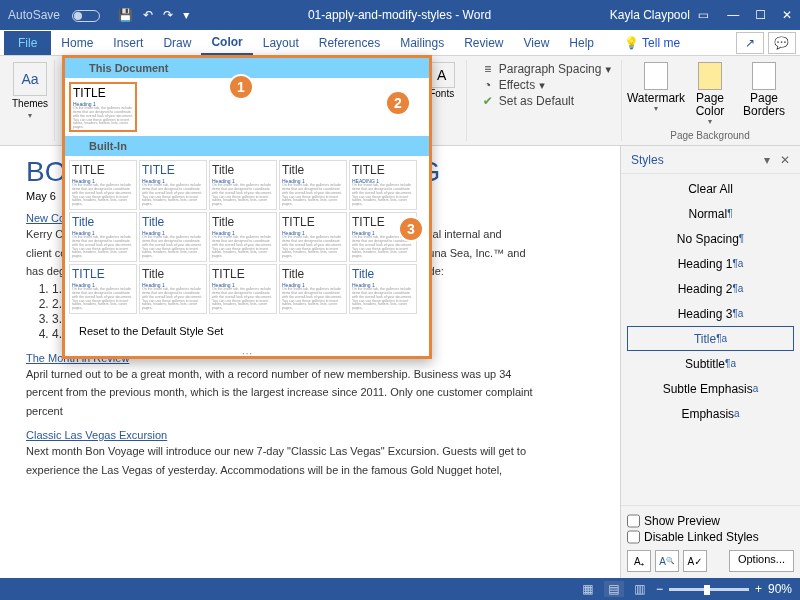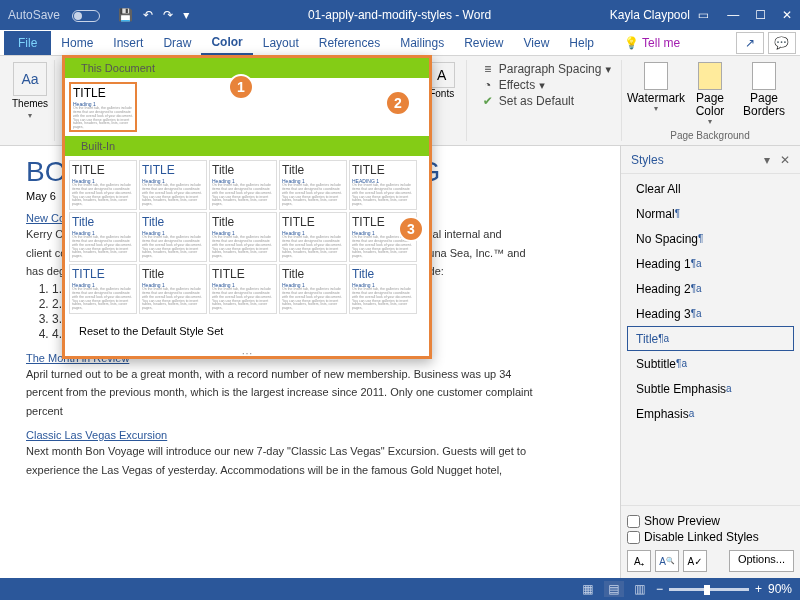--- a/index.html
+++ b/index.html
@@ -10,21 +10,21 @@
 .titlebar .toggle::after{content:"";position:absolute;width:8px;height:8px;border-radius:50%;background:#c8d4e8;top:1px;left:1px}
 .titlebar .qat{display:flex;gap:10px;margin-left:10px}
 .titlebar .docname{flex:1;text-align:center;font-size:12px}
 .titlebar .username{font-size:12px}
 .titlebar .winbtns{display:flex;gap:16px;font-size:14px}
 .titlebar .winbtns span{cursor:pointer}
 .tabs{height:26px;background:#fff;display:flex;align-items:center;padding:0 4px;border-bottom:1px solid #d4d4d4}
 .tab{padding:4px 10px;color:#2b579a;cursor:pointer;font-size:12px}
 .tab.file{background:#2b579a;color:#7dd3fc;padding:5px 14px}
 .tab.active{border-bottom:2px solid #2b579a;font-weight:600}
-.tab.tellme{color:#a21caf;margin-left:10px}
+.tab.tellme{color:#1d4ed8;margin-left:10px}
 .tabs .right{margin-left:auto;display:flex;gap:4px}
 .rtbn{width:28px;height:22px;border:1px solid #c4c4c4;display:flex;align-items:center;justify-content:center;color:#2b579a}
 .ribbon{height:90px;background:#f3f3f3;border-bottom:1px solid #d4d4d4;display:flex;padding:4px 6px;gap:4px;position:relative}
 .rgroup{display:flex;flex-direction:column;padding:0 4px;border-right:1px solid #e1e1e1}
 .rgroup:last-child{border-right:none}
 .rgroup .glabel{font-size:10px;color:#666;text-align:center;margin-top:auto}
 .themes{display:flex;flex-direction:column;align-items:center;gap:2px;padding:2px}
 .themes .thicon{width:34px;height:34px;border:1px solid #ccc;display:flex;align-items:center;justify-content:center;font-size:10px;position:relative}
 .themes .thicon::before{content:"Aa";color:#2b579a;font-size:14px}
 .stylegallery{display:flex;gap:2px;position:relative}
@@ -48,35 +48,35 @@
 .doc h1{font-size:28px;font-weight:300;color:#2b579a;font-family:"Segoe UI Light",Arial}
 .doc .date{font-size:11px;margin:2px 0 8px}
 .doc .lnk{color:#2b579a;text-decoration:underline;font-size:11px;margin-top:10px;display:block}
 .doc p{font-size:11px;color:#333;line-height:1.5;margin:2px 0}
 .doc ol{margin-left:26px;font-size:11px;color:#333}
 .doc ol li{height:15px}
 .stylespane{position:absolute;right:0;top:146px;width:180px;bottom:22px;background:#f3f3f3;border-left:1px solid #d4d4d4;display:flex;flex-direction:column}
 .sphdr{height:28px;display:flex;align-items:center;padding:0 10px;font-size:13px;color:#2b579a;border-bottom:1px solid #e1e1e1}
 .sphdr .spx{margin-left:auto;color:#666;display:flex;gap:10px}
 .splist{flex:1;padding:2px 6px;overflow:auto}
-.spitem{height:25px;display:flex;align-items:center;padding:0 8px;font-size:11px;justify-content:flex-start;cursor:pointer;border:1px solid transparent}
+.spitem{height:25px;display:flex;align-items:center;padding:0 8px;font-size:11px;justify-content:center;cursor:pointer;border:1px solid transparent}
 .spitem.sel{border:1px solid #2b579a;color:#2b579a}
 .spitem .mk{font-size:10px;color:#2b579a}
 .spfoot{padding:6px;border-top:1px solid #e1e1e1}
-.spfoot label{display:flex;align-items:center;gap:4px;font-size:11px;margin:2px 0}
+.spfoot label{display:flex;gap:4px;font-size:11px;margin:2px 0}
 .spfoot .btns{display:flex;gap:4px;margin-top:6px}
 .spfoot .abtn{width:24px;height:22px;border:1px solid #aaa;font-size:10px;display:flex;align-items:center;justify-content:center;background:#fff}
 .spfoot .opt{border:1px solid #aaa;padding:2px 8px;font-size:11px;background:#fff;margin-left:auto}
 .statusbar{position:absolute;bottom:0;left:0;right:0;height:22px;background:#2b579a;display:flex;align-items:center;padding:0 8px;color:#fff;font-size:11px;gap:8px}
 .statusbar .rgt{margin-left:auto;display:flex;align-items:center;gap:6px}
 .vbtn{width:20px;height:16px;display:flex;align-items:center;justify-content:center;color:#c8d4e8}
 .zoomsl{width:80px;height:3px;background:#c8d4e8;position:relative}
 .zoomsl::after{content:"";position:absolute;width:6px;height:10px;background:#fff;top:-3px;left:35px}
 .dropdown{position:absolute;top:55px;left:62px;width:370px;background:#f3f2f1;border:3px solid #e8833a;box-shadow:0 4px 12px rgba(0,0,0,0.3);z-index:100}
-.ddsec{padding:4px 16px;font-weight:400;font-size:11px;background:#84cc16;color:#555}
+.ddsec{padding:4px 24px;font-weight:700;font-size:11px;background:#7dd3fc;color:#555}
 .ddgrid{display:flex;flex-wrap:wrap;padding:4px;gap:2px;background:#fff}
 .ddthumb{width:68px;height:50px;background:#fff;border:1px solid #ddd;padding:2px;font-size:6px;overflow:hidden;cursor:pointer}
 .ddthumb.sel{border:2px solid #e8833a}
 .ddthumb .tt{font-weight:400}
 .ddthumb .hd{color:#2b579a;font-size:5px;margin-top:1px}
 .ddthumb .bd{font-size:3.5px;color:#999;line-height:1.1}
 .ddfoot{padding:2px 0;background:#fff}
 .ddfoot div{padding:5px 14px;font-size:11px;cursor:pointer}
 .ddmore{text-align:center;color:#999;height:12px;font-size:10px}
 .badge{position:absolute;width:26px;height:26px;border-radius:50%;background:#e8833a;color:#fff;font-weight:700;display:flex;align-items:center;justify-content:center;font-size:14px;z-index:200;border:2px solid #fff}

